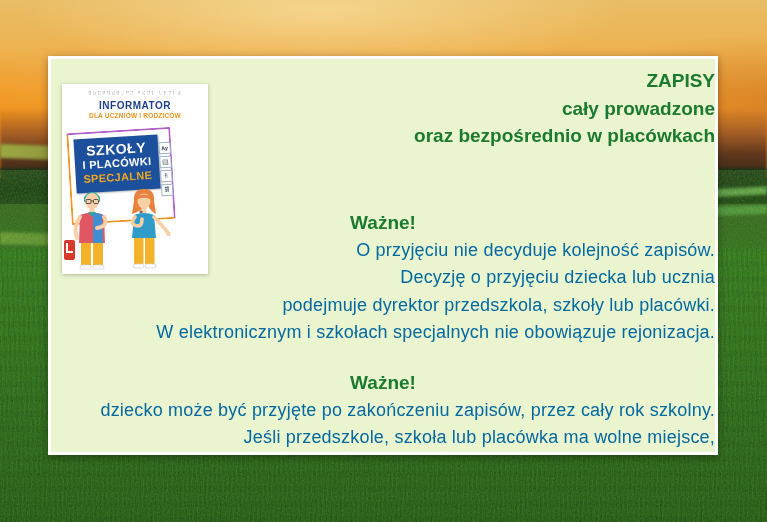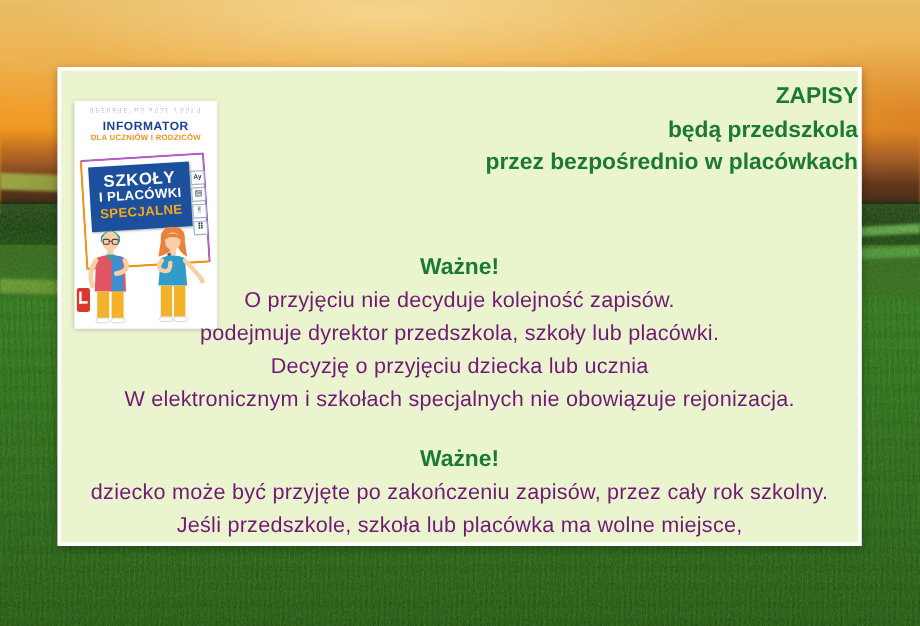--- a/index.html
+++ b/index.html
@@ -58,26 +58,26 @@
     box-shadow:0 2px 8px rgba(0,0,0,.35);
   }
   .text-col{position:absolute;left:0;width:100%;text-align:center;}
   .sec-intro{top:8px;text-align:right;}
   .sec-imp1{top:150px;}
   .sec-imp2{top:310px;}
   .h-green{
     font-size:19px;font-weight:bold;color:#1b7a30;line-height:27.5px;margin:0;
   }
   .body-line{
-    font-size:18px;color:#701a75;line-height:27.5px;margin:0;letter-spacing:.2px;
+    font-size:18px;color:#0369a1;line-height:27.5px;margin:0;letter-spacing:.2px;text-align:right;
   }
   
   .book{
     position:absolute;left:11px;top:25px;width:119px;height:190px;background:#ffffff;
-    box-shadow:0 1px 4px rgba(0,0,0,.25);overflow:hidden;
+    box-shadow:0 1px 4px rgba(0,0,0,.25);overflow:hidden;padding-left:27px;
   }
   .bk-smallprint{
     position:absolute;top:6px;left:0;width:100%;text-align:center;
     font-size:5px;color:#9a9a9a;letter-spacing:1px;filter:blur(.3px);
     font-family:"DejaVu Sans",sans-serif;
   }
   .bk-title{
     position:absolute;top:16px;left:0;width:100%;text-align:center;
     font-size:10px;font-weight:bold;color:#1d3f8f;letter-spacing:.5px;
   }
@@ -196,29 +196,29 @@
         <rect x="81" y="76" width="11" height="4" rx="2" fill="#fff" stroke="#cfcfcf" stroke-width="0.7"></rect>
       </svg>
 
       <div class="bk-logo">
           <span></span>
         </div>
     </div>
 
     <div class="text-col sec-intro">
       <p class="h-green">ZAPISY</p>
-      <p class="h-green">będą przedszkola</p>
-      <p class="h-green">przez bezpośrednio w placówkach</p>
+      <p class="h-green">cały prowadzone</p>
+      <p class="h-green">oraz bezpośrednio w placówkach</p>
     </div>
 
     <div class="text-col sec-imp1">
       <p class="h-green">Ważne!</p>
       <p class="body-line">O przyjęciu nie decyduje kolejność zapisów.</p>
+      <p class="body-line">Decyzję o przyjęciu dziecka lub ucznia</p>
       <p class="body-line">podejmuje dyrektor przedszkola, szkoły lub placówki.</p>
-      <p class="body-line">Decyzję o przyjęciu dziecka lub ucznia</p>
       <p class="body-line">W elektronicznym i szkołach specjalnych nie obowiązuje rejonizacja.</p>
     </div>
 
     <div class="text-col sec-imp2">
       <p class="h-green">Ważne!</p>
       <p class="body-line">dziecko może być przyjęte po zakończeniu zapisów, przez cały rok szkolny.</p>
       <p class="body-line">Jeśli przedszkole, szkoła lub placówka ma wolne miejsce,</p>
     </div>
 
   </div>

